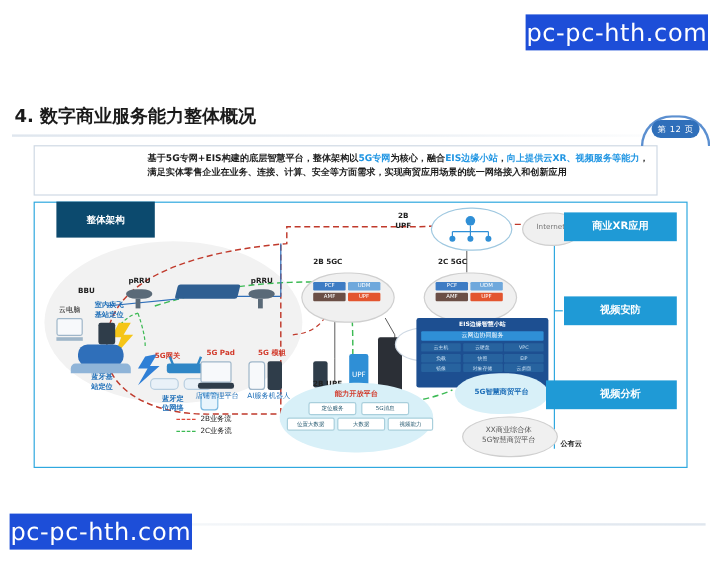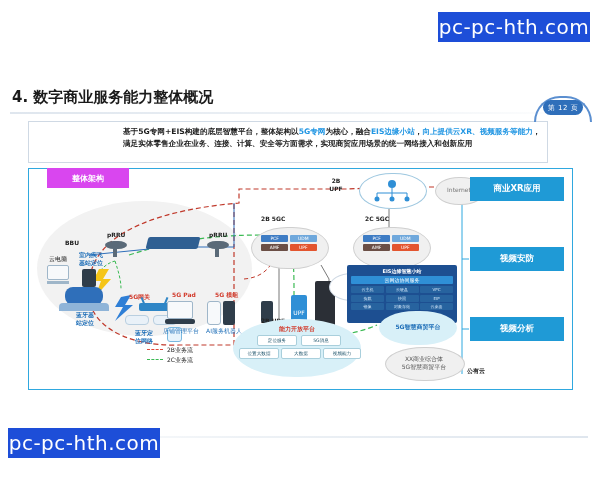--- a/index.html
+++ b/index.html
@@ -38,29 +38,29 @@
   .hdr-tag{position:absolute;left:0;top:0;width:68px;height:40px;background:#1f7fd0;
        color:#fff;font-size:9.5px;font-weight:bold;display:flex;align-items:center;
        justify-content:center;}
   .hdr-text{position:absolute;left:74px;top:4px;right:5px;font-size:7.6px;line-height:1.55;
        color:#1e1e1e;font-weight:bold;margin-left:20px;}
   .hl{color:#2196e3;}
 
   
   .diagram{position:absolute;left:28px;top:168px;width:545px;height:222px;
        border:1px solid #2fa8df;background:#fff;box-sizing:border-box;}
-  .arch-tag{position:absolute;left:18px;top:-1px;width:82px;height:20px;background:#d946ef;
+  .arch-tag{position:absolute;left:18px;top:-1px;width:82px;height:30px;background:#0c4a6e;
        color:#fff;font-size:8px;font-weight:bold;display:flex;align-items:center;justify-content:center;}
 
   
   .venue{position:absolute;left:8px;top:32px;width:215px;height:135px;
        background:#f2f2f2;border-radius:50%;}
   .side-btn{position:absolute;right:8px;width:94px;height:24px;background:#1f9ad6;color:#fff;
        font-size:8.5px;font-weight:bold;display:flex;align-items:center;justify-content:center;}
-  .side-1{top:8px;} .side-2{top:78px;} .side-3{top:148px;}
+  .side-1{top:8px;} .side-2{top:78px;} .side-3{top:148px;padding-left:15px;}
 
   
   .lbl{position:absolute;font-size:6px;color:#222;white-space:nowrap;line-height:1.25;}
   .lbl.b{font-weight:bold;}
   .lbl.blue{color:#1f6fb8;}
   .lbl.red{color:#d23b2c;}
   .lbl.ctr{text-align:center;}
 
   
   .dev{position:absolute;box-sizing:border-box;}

